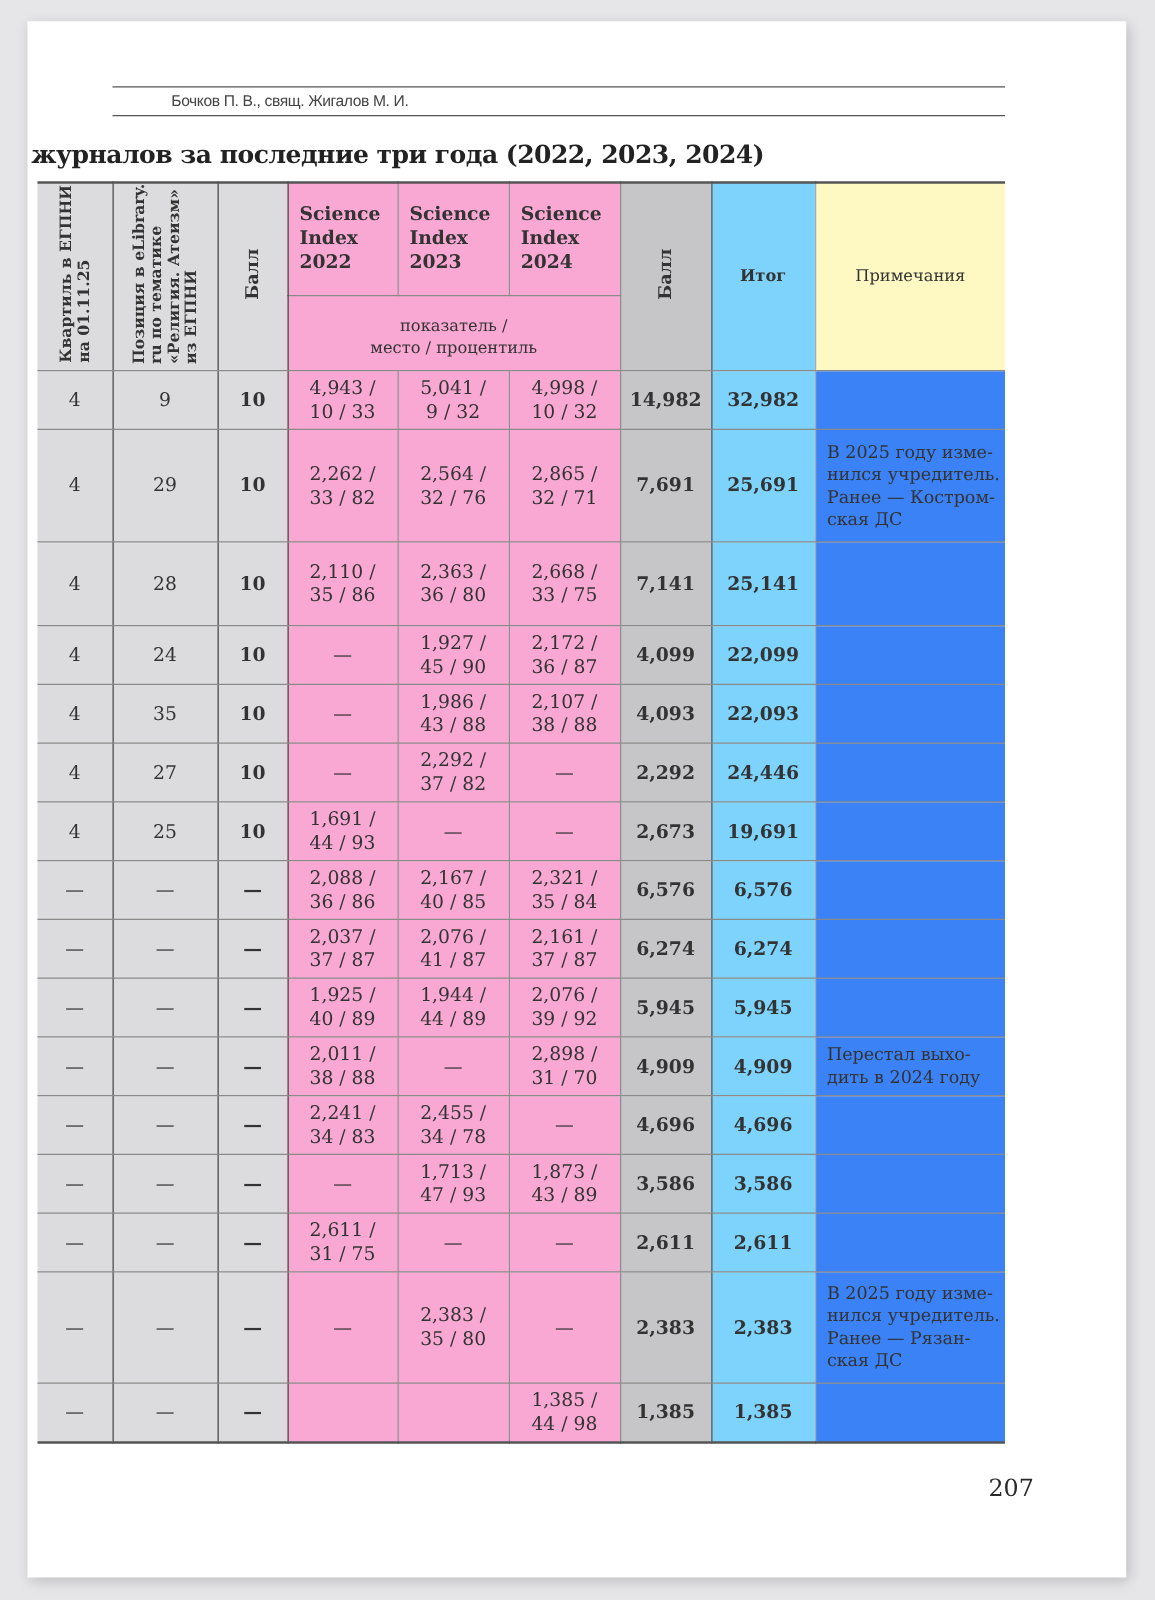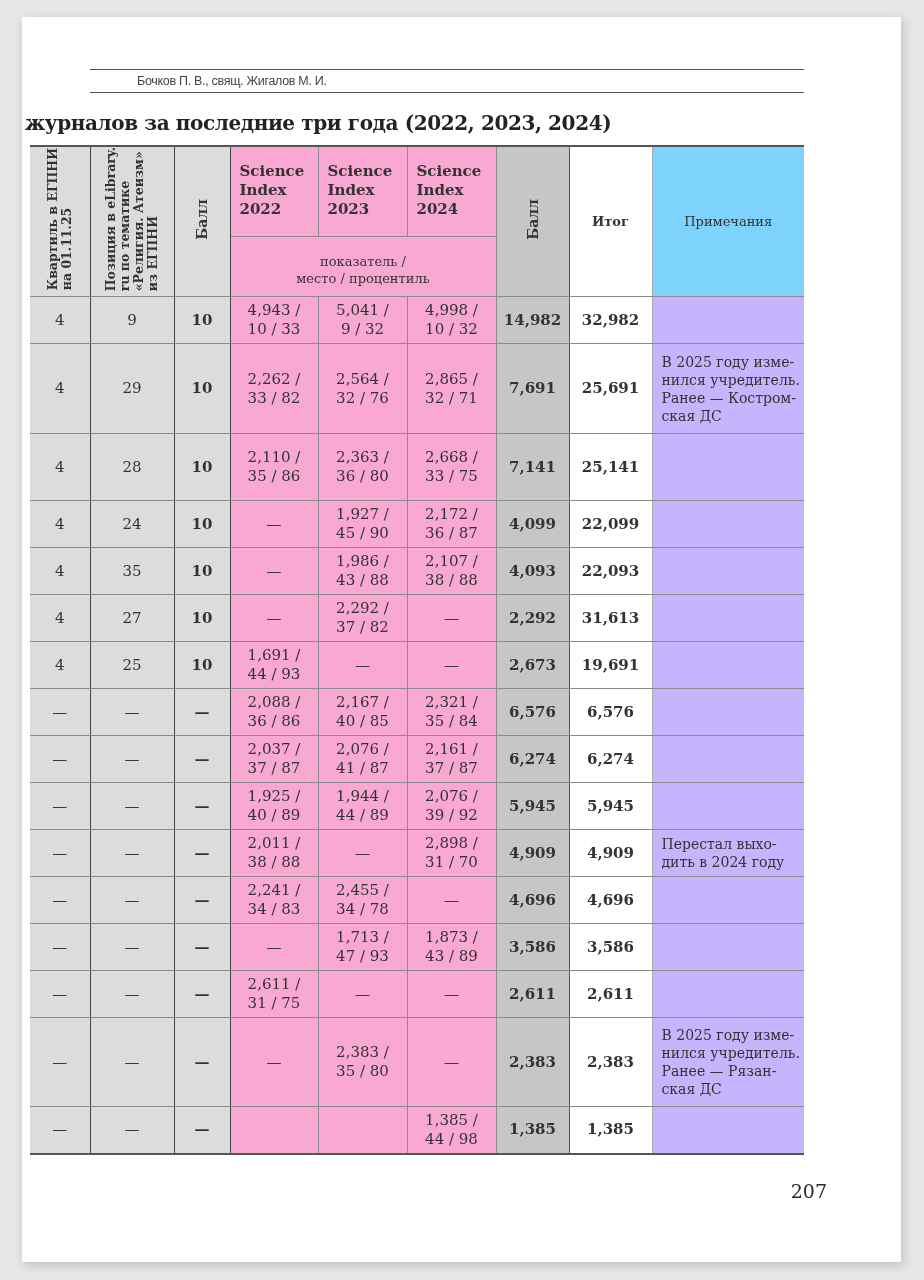--- a/index.html
+++ b/index.html
@@ -36,22 +36,22 @@
     font-family:"DejaVu Serif", serif;
   }
   table.grid td, table.grid th {
     border-bottom:1.5px solid #8a8a8a;
     padding:0; text-align:center; vertical-align:middle;
     font-size:15px; line-height:19px; color:#333;
   }
   .c-light { background:#dcdcde; border-right:1px solid #444; }
   .c-dark  { background:#f9a8d4; border-right:1.5px solid #8e8e90; }
   .c-sum   { background:#c6c6c8; border-right:1.5px solid #555; font-weight:bold; }
-  .c-itog  { background:#ffffff; border-right:1.5px solid #aaa; font-weight:bold; }
-  .c-note  { background:#c4b5fd; text-align:left !important; padding-left:9px !important; font-size:14px !important; line-height:18px !important; }
+  .c-itog  { background:#7dd3fc; border-right:1.5px solid #aaa; font-weight:bold; }
+  .c-note  { background:#3b82f6; text-align:left !important; padding-left:9px !important; font-size:14px !important; line-height:18px !important; }
   .bold { font-weight:bold; }
   .vert {
     writing-mode: vertical-rl; transform: rotate(180deg);
     font-size:12.5px; line-height:14px; text-align:left; margin:0 auto;
     display:inline-block; white-space:pre-line;
   }
   .vert.bold { font-size:14px; font-weight:bold; text-align:center; }
   .si-head { text-align:left !important; vertical-align:top !important; padding:15px 0 0 9px !important; font-size:15.5px; line-height:18.5px; white-space:pre-line; }
   .sub-head { font-size:13px !important; line-height:17px !important; padding-top:6px !important; white-space:pre-line; }
   .h-itog { font-weight:bold; font-size:13px !important; }
@@ -106,21 +106,21 @@
       <th class="c-dark si-head">Science
 Index
 2023</th>
       <th class="c-dark si-head">Science
 Index
 2024</th>
       <th rowspan="2" class="c-sum" style="font-weight:normal">
         <span class="vert bold">Балл</span>
       </th>
       <th rowspan="2" class="c-itog h-itog">Итог</th>
-      <th rowspan="2" class="h-note" style="background:#7dd3fc;font-weight:normal">Примечания</th>
+      <th rowspan="2" class="h-note" style="background:#fef9c3;font-weight:normal">Примечания</th>
     </tr>
     <tr style="height:60px">
       <th colspan="3" class="c-dark sub-head" style="font-weight:normal">показатель /
 место / процентиль</th>
     </tr>
   </thead>
   <tbody id="tbody">
       <tr style="height: 47px;">
         <td class="c-light">4</td>
         <td class="c-light">9</td>
@@ -194,21 +194,21 @@
       </tr>
       <tr style="height: 47px;">
         <td class="c-light">4</td>
         <td class="c-light">27</td>
         <td class="c-light bold">10</td>
         <td class="c-dark cell2">—</td>
         <td class="c-dark cell2">2,292 /
 37 / 82</td>
         <td class="c-dark cell2">—</td>
         <td class="c-sum">2,292</td>
-        <td class="c-itog">31,613</td>
+        <td class="c-itog">24,446</td>
         <td class="c-note cell2"></td>
       </tr>
       <tr style="height: 47px;">
         <td class="c-light">4</td>
         <td class="c-light">25</td>
         <td class="c-light bold">10</td>
         <td class="c-dark cell2">1,691 /
 44 / 93</td>
         <td class="c-dark cell2">—</td>
         <td class="c-dark cell2">—</td>

